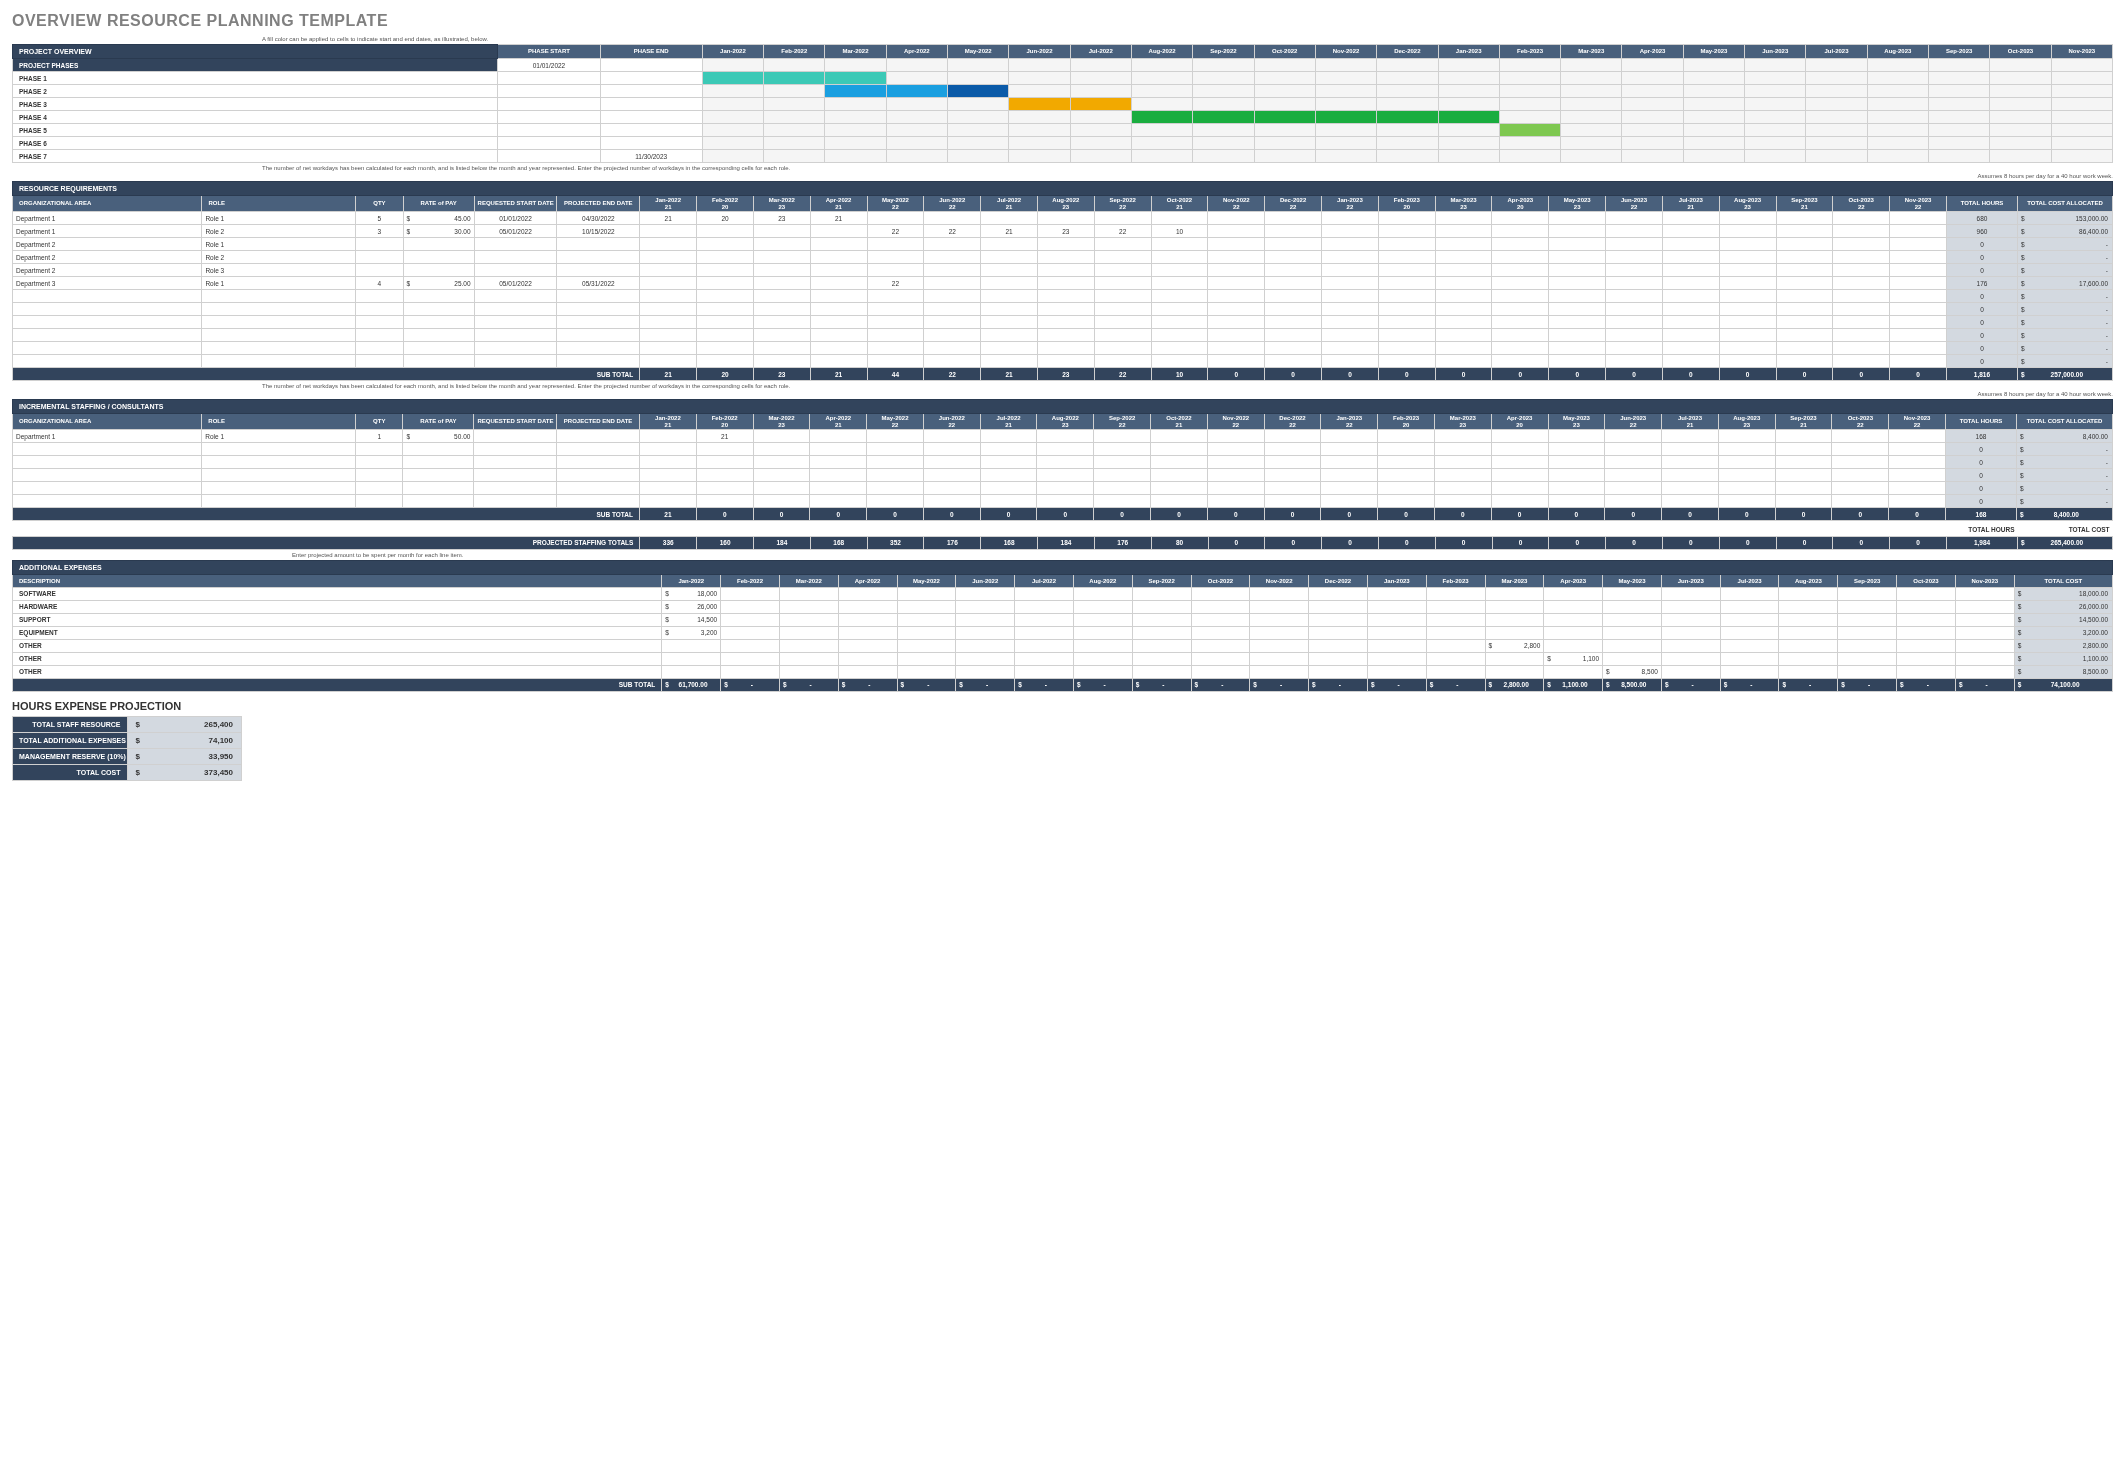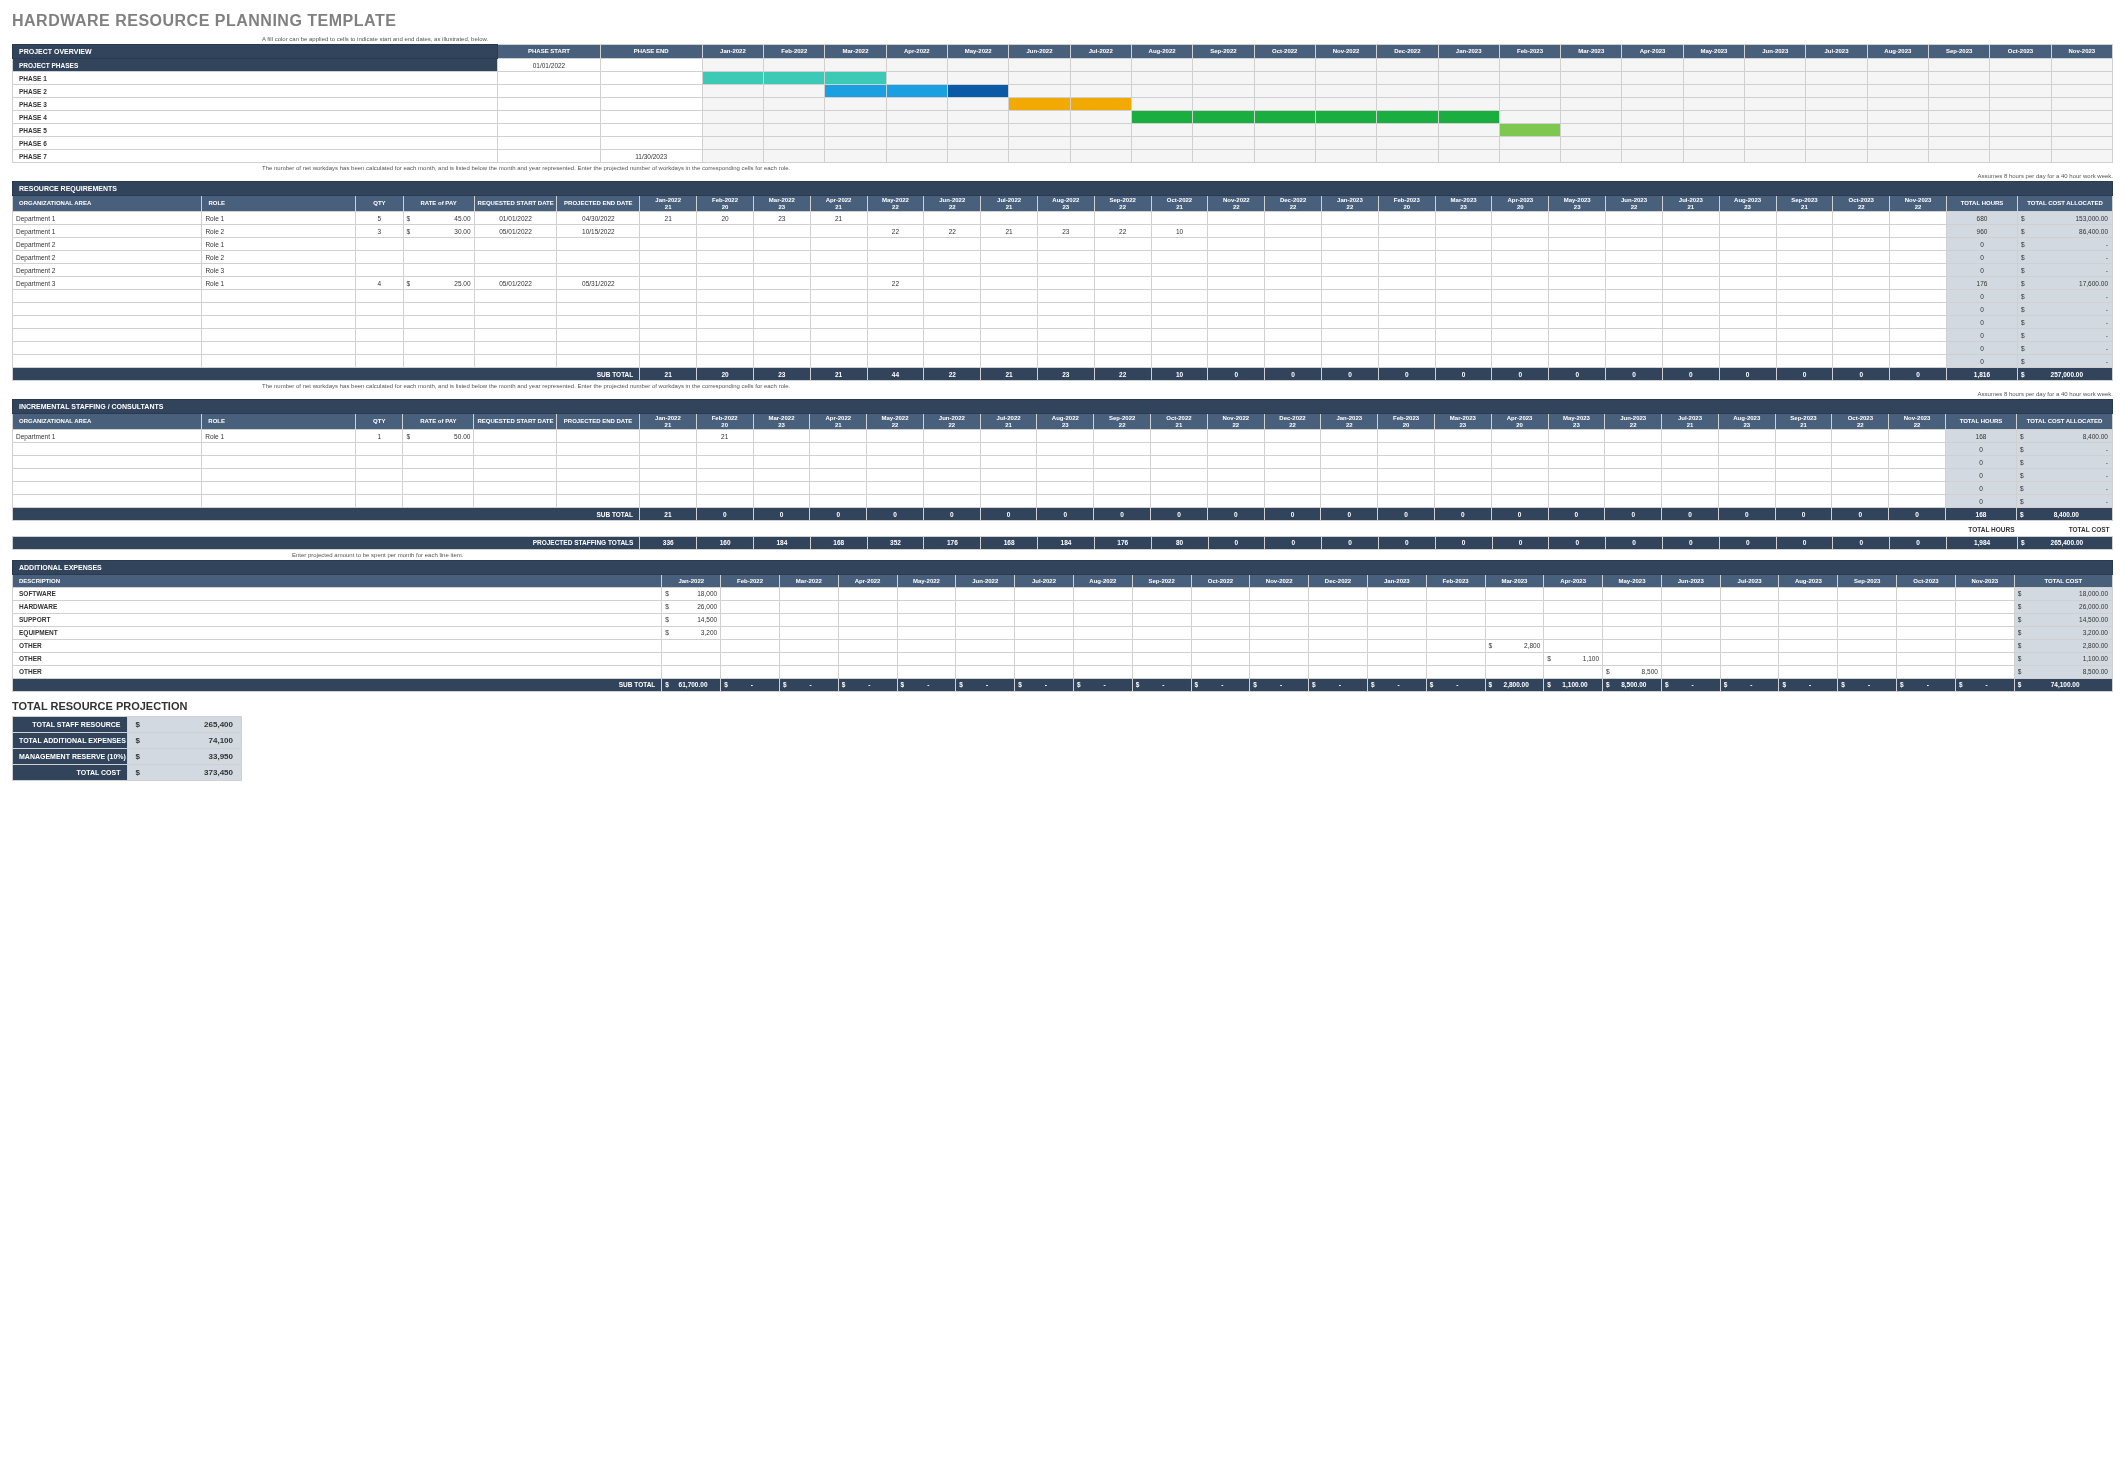--- a/index.html
+++ b/index.html
@@ -64,21 +64,21 @@
   .totals-box { margin-top: 8px; }
   .totals-box h2 { font-size: 11px; font-weight: bold; color: #333; margin: 0 0 4px 0; }
   .totals-box table { width: 230px; }
   .totals-box td.k { background: #32445c; color: #fff; font-weight: bold; text-align: right; padding: 3px 6px; height: 16px; font-size: 7px; }
   .totals-box td.v { background: #d3d9e0; text-align: right; padding: 3px 8px; height: 16px; font-weight: bold; font-size: 8px; }
   .totals-box td.v .ds { float: left; }
 </style>
 </head>
 <body>
 
-<h1 class="title">HARDWARE RESOURCE PLANNING TEMPLATE</h1>
+<h1 class="title">OVERVIEW RESOURCE PLANNING TEMPLATE</h1>
 
 <div class="note">A fill color can be applied to cells to indicate start and end dates, as illustrated, below.</div>
 <table id="overview-table">
     <colgroup>
       <col style="width:190px">
       <col style="width:40px">
       <col style="width:40px">
       <col style="width:24px">
       <col style="width:24px">
       <col style="width:24px">
@@ -1503,21 +1503,21 @@
         <td class="right"><span class="currency-left">$</span>-</td>
         <td class="right"><span class="currency-left">$</span>-</td>
         <td class="right"><span class="currency-left">$</span>-</td>
         <td class="right"><span class="currency-left">$</span>-</td>
         <td class="right"><span class="currency-left">$</span>74,100.00</td>
       </tr>
     </tbody>
   </table>
 
 <div class="totals-box">
-  <h2>TOTAL RESOURCE PROJECTION</h2>
+  <h2>HOURS EXPENSE PROJECTION</h2>
   <table id="projection-table">
       <tbody>
         <tr>
           <td class="k">TOTAL STAFF RESOURCE</td>
           <td class="v"><span class="ds">$</span>265,400</td>
         </tr>
         <tr>
           <td class="k">TOTAL ADDITIONAL EXPENSES</td>
           <td class="v"><span class="ds">$</span>74,100</td>
         </tr>

